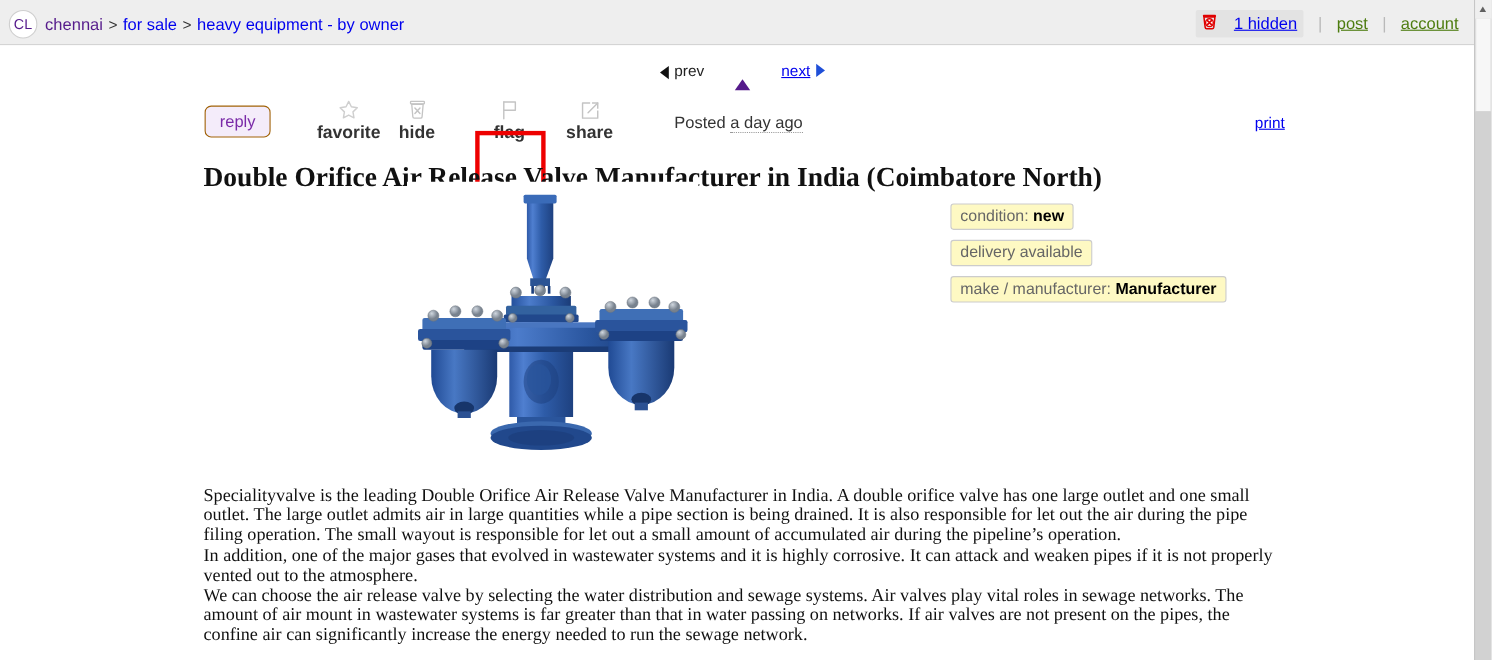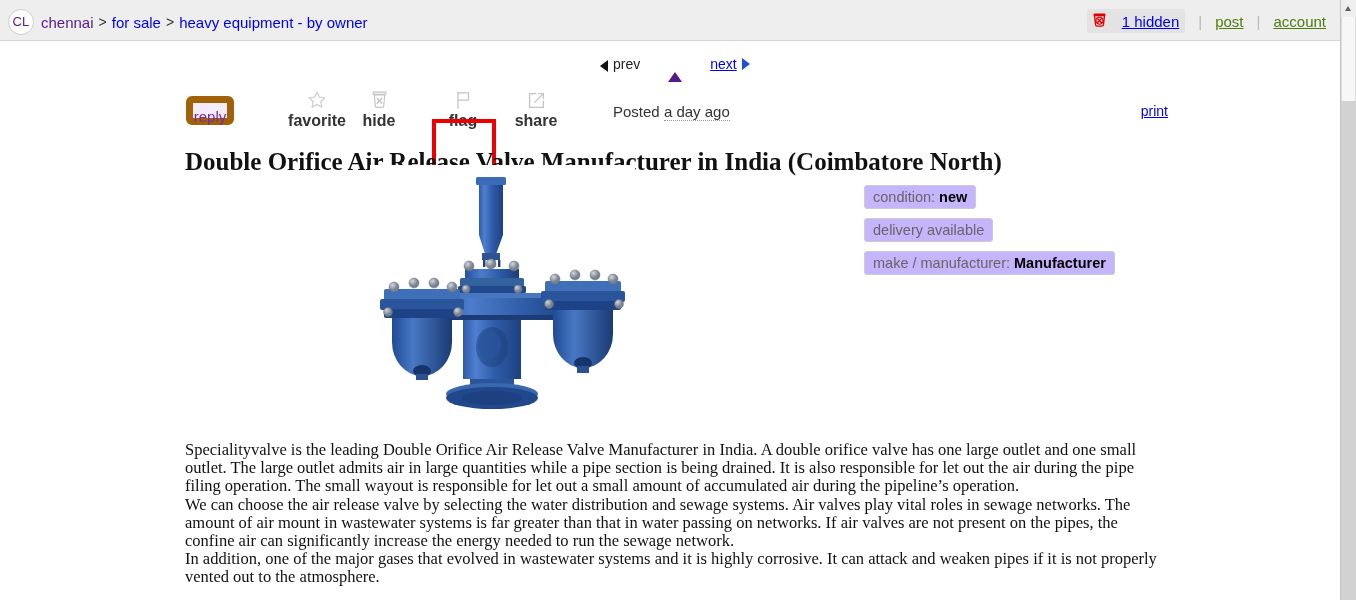--- a/index.html
+++ b/index.html
@@ -94,22 +94,22 @@
            margin-left:5px; }
   .tri-u { width:0;height:0;border-left:7px solid transparent;
            border-right:7px solid transparent;border-bottom:10px solid #551a8b; }
   #navrow .up { margin: 0 28px; }
 
   
   #toolbar { position: absolute; left: 0; top: 46px; width: 1340px; height: 50px; }
 
   #reply-btn {
     position: absolute; left: 186px; top: 9px;
-    width: 48px; height: 29px;
-    background: #f4ecfa; border: 7px solid #a16207; border-radius: 6px;
+    width: 60px; height: 29px;
+    background: #f4ecfa; border: 1px solid #a16207; border-radius: 6px;
     color: #7a2aa8; font-size: 15px;
     line-height: 27px; text-align: center;
     cursor: pointer;
   }
 
   .tool {
     position: absolute; top: 2px;
     width: 74px; text-align: center; cursor: pointer;
   }
   .tool .ic { height: 22px; display:flex; align-items:center; justify-content:center; }
@@ -146,21 +146,21 @@
   }
 
   
   #figure { position: absolute; left: 370px; top: 124px; width: 265px; height: 260px; }
 
   
   #attrs { position: absolute; left: 864px; top: 144px; }
   .attr {
     display: inline-block;
     border: 1px solid #cccccc; border-radius: 3px;
-    background: #c4b5fd;
+    background: #fef9c3;
     padding: 3px 8px; margin-bottom: 9px;
     font-size: 14.5px; color: #666666;
     white-space: nowrap;
   }
   .attr b { color: #000000; font-weight: bold; }
 
   
   #posting-body {
     position: absolute; left: 185px; top: 400px;
     width: 985px;
@@ -374,22 +374,22 @@
   </div>
 
   <div id="attrs">
     <div class="attr"><span>condition: </span><b>new</b></div><br>
     <div class="attr"><span>delivery available</span><b></b></div><br>
     <div class="attr"><span>make / manufacturer: </span><b>Manufacturer</b></div><br>
   </div>
 
   <div id="posting-body">
     <p>Specialityvalve is the leading Double Orifice Air Release Valve Manufacturer in India. A double orifice valve has one large outlet and one small outlet. The large outlet admits air in large quantities while a pipe section is being drained. It is also responsible for let out the air during the pipe filing operation. The small wayout is responsible for let out a small amount of accumulated air during the pipeline’s operation.</p>
+    <p>In addition, one of the major gases that evolved in wastewater systems and it is highly corrosive. It can attack and weaken pipes if it is not properly vented out to the atmosphere.</p>
     <p>We can choose the air release valve by selecting the water distribution and sewage systems. Air valves play vital roles in sewage networks. The amount of air mount in wastewater systems is far greater than that in water passing on networks. If air valves are not present on the pipes, the confine air can significantly increase the energy needed to run the sewage network.</p>
-    <p>In addition, one of the major gases that evolved in wastewater systems and it is highly corrosive. It can attack and weaken pipes if it is not properly vented out to the atmosphere.</p>
   </div>
 </div>
 
 <div id="scrollbar">
   <div id="sb-up">
     <i></i>
   </div>
   <div id="sb-thumb"></div>
 </div>
 

